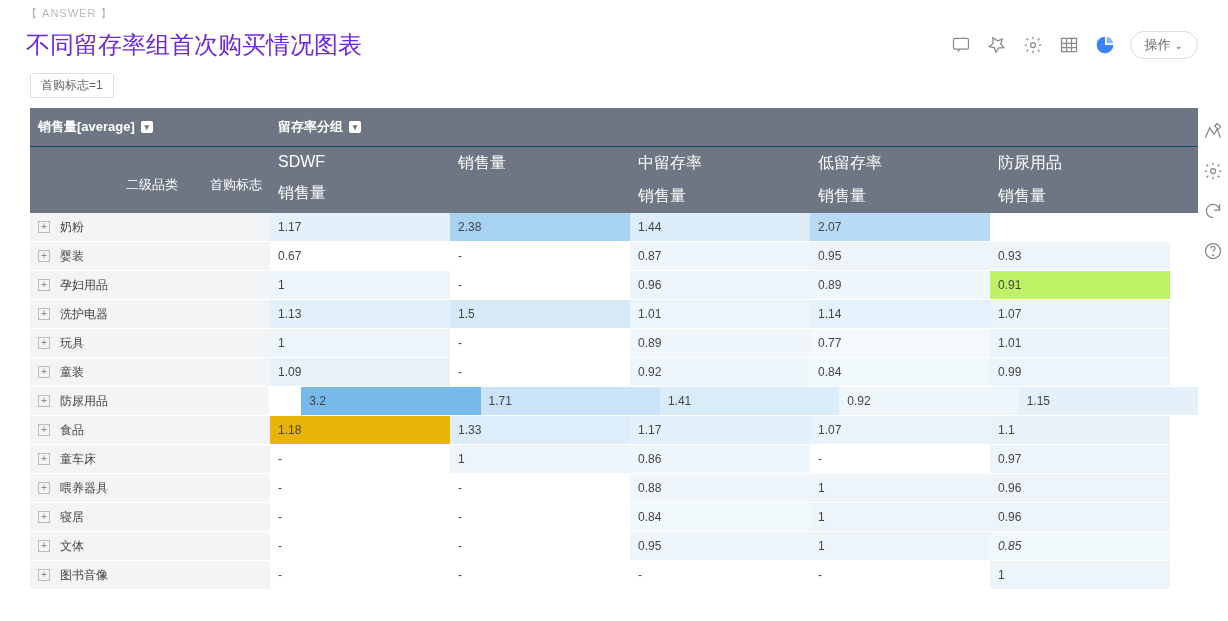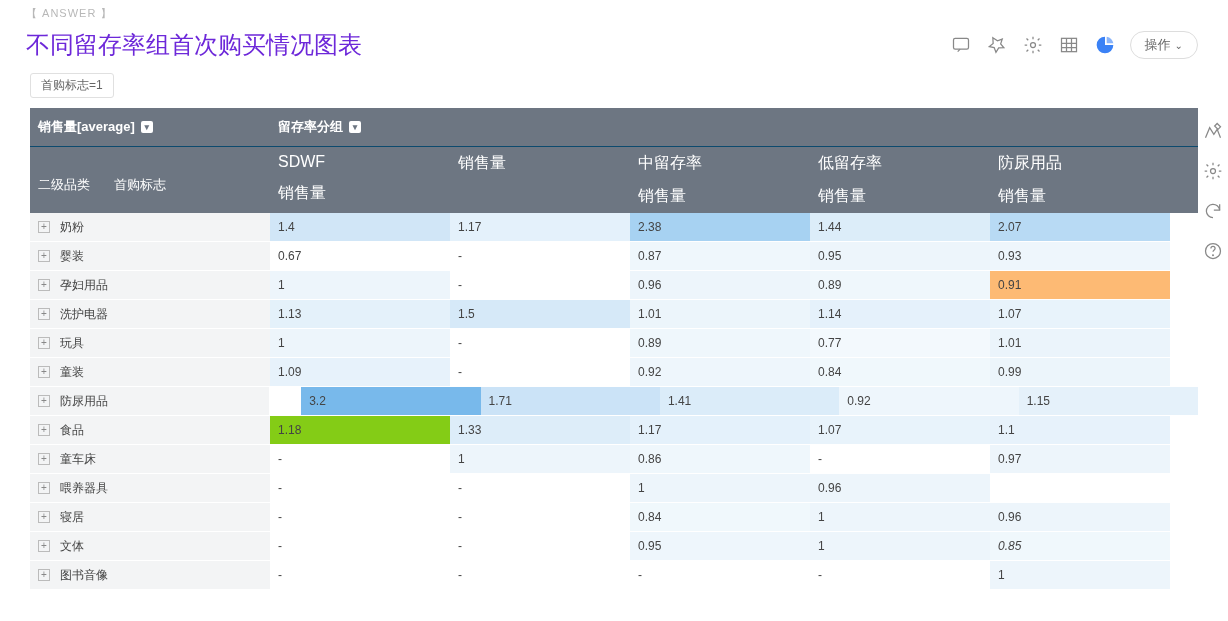--- a/index.html
+++ b/index.html
@@ -12,21 +12,21 @@
 .tool-icon.active { color: #3b82f6; }
 .ops-btn { border: 1px solid #ddd; border-radius: 14px; padding: 4px 14px; font-size: 13px; color: #666; cursor: pointer; display: flex; align-items: center; gap: 4px; }
 .filter-chip { display: inline-flex; align-items: center; border: 1px solid #e0e0e0; border-radius: 3px; padding: 3px 10px; margin: 2px 0 10px 30px; font-size: 12px; color: #666; background: #fff; }
 .table-wrap { margin: 0 30px; position: relative; }
 .thead { background: #6d7682; color: #fff; font-size: 13px; }
 .hrow1 { display: flex; border-bottom: 1px solid #0c4a6e; font-weight: bold; }
 .hrow1 .metric-cell { width: 240px; padding: 10px 8px; display: flex; align-items: center; gap: 6px; }
 .hrow1 .group-cell { flex: 1; padding: 10px 8px; display: flex; align-items: center; gap: 6px; }
 .drop { width: 12px; height: 12px; background: #fff; color: #6d7682; border-radius: 2px; display: inline-flex; align-items: center; justify-content: center; font-size: 9px; line-height: 1; }
 .hrow2 { display: flex; }
-.hrow2 .dim-cell { width: 240px; padding: 18px 8px 8px 8px; display: flex; gap: 24px; align-items: center; }
+.hrow2 .dim-cell { width: 240px; padding: 18px 8px 8px 8px; display: flex; gap: 32px; align-items: center; justify-content: flex-end; }
 .col-group { width: 180px; }
 .col-group .ch { padding: 6px 8px; font-size: 16px; }
 .tbody { }
 .row { display: flex; height: 29px; align-items: stretch; }
 .row-label { width: 240px; display: flex; align-items: center; gap: 10px; padding-left: 8px; background: #f3f4f5; font-size: 12px; color: #444; border-bottom: 1px solid #fff; }
 .expand { width: 12px; height: 12px; border: 1px solid #bbb; display: inline-flex; align-items: center; justify-content: center; font-size: 10px; color: #888; line-height: 1; cursor: pointer; }
 .cell { width: 180px; padding: 0 8px; display: flex; align-items: center; font-size: 12px; color: #444; border-bottom: 1px solid #fff; }
 .side-rail { position: absolute; right: 4px; top: 120px; display: flex; flex-direction: column; gap: 18px; }
 .side-btn { width: 22px; height: 22px; display: flex; align-items: center; justify-content: center; cursor: pointer; color: #888; }
 svg { display: block; }
@@ -118,21 +118,20 @@
           </div>
         </div>
     </div>
   </div>
   <div class="tbody" id="tbody">
       <div class="row">
         <div class="row-label">
           <span class="expand">+</span>
           <span>奶粉</span>
         </div>
-        <div class="cell" style="background: rgb(209, 230, 247);">1.4</div>
         <div class="cell" style="background: rgb(228, 241, 251);">1.17</div>
         <div class="cell" style="background: rgb(167, 210, 242);">2.38</div>
         <div class="cell" style="background: rgb(220, 237, 249);">1.44</div>
         <div class="cell" style="background: rgb(184, 218, 244);">2.07</div>
       </div>
       <div class="row">
         <div class="row-label">
           <span class="expand">+</span>
           <span>婴装</span>
         </div>
@@ -144,21 +143,21 @@
       </div>
       <div class="row">
         <div class="row-label">
           <span class="expand">+</span>
           <span>孕妇用品</span>
         </div>
         <div class="cell" style="background: rgb(237, 245, 251);">1</div>
         <div class="cell" style="background: rgb(255, 255, 255);">-</div>
         <div class="cell" style="background: rgb(237, 245, 251);">0.96</div>
         <div class="cell" style="background: rgb(239, 247, 252);">0.89</div>
-        <div class="cell" style="background: #fdba74;">0.91</div>
+        <div class="cell" style="background: #bef264;">0.91</div>
       </div>
       <div class="row">
         <div class="row-label">
           <span class="expand">+</span>
           <span>洗护电器</span>
         </div>
         <div class="cell" style="background: rgb(228, 241, 250);">1.13</div>
         <div class="cell" style="background: rgb(214, 233, 248);">1.5</div>
         <div class="cell" style="background: rgb(236, 245, 251);">1.01</div>
         <div class="cell" style="background: rgb(229, 241, 251);">1.14</div>
@@ -195,21 +194,21 @@
         <div class="cell" style="background: rgb(203, 227, 247);">1.71</div>
         <div class="cell" style="background: rgb(219, 236, 249);">1.41</div>
         <div class="cell" style="background: rgb(238, 246, 252);">0.92</div>
         <div class="cell" style="background: rgb(229, 241, 250);">1.15</div>
       </div>
       <div class="row">
         <div class="row-label">
           <span class="expand">+</span>
           <span>食品</span>
         </div>
-        <div class="cell" style="background: #84cc16;">1.18</div>
+        <div class="cell" style="background: #eab308;">1.18</div>
         <div class="cell" style="background: rgb(221, 237, 249);">1.33</div>
         <div class="cell" style="background: rgb(228, 241, 251);">1.17</div>
         <div class="cell" style="background: rgb(232, 243, 251);">1.07</div>
         <div class="cell" style="background: rgb(231, 242, 251);">1.1</div>
       </div>
       <div class="row">
         <div class="row-label">
           <span class="expand">+</span>
           <span>童车床</span>
         </div>
@@ -219,20 +218,21 @@
         <div class="cell" style="background: rgb(255, 255, 255);">-</div>
         <div class="cell" style="background: rgb(237, 245, 251);">0.97</div>
       </div>
       <div class="row">
         <div class="row-label">
           <span class="expand">+</span>
           <span>喂养器具</span>
         </div>
         <div class="cell" style="background: rgb(255, 255, 255);">-</div>
         <div class="cell" style="background: rgb(255, 255, 255);">-</div>
+        <div class="cell" style="background: rgb(239, 247, 252);">0.88</div>
         <div class="cell" style="background: rgb(237, 245, 251);">1</div>
         <div class="cell" style="background: rgb(237, 245, 251);">0.96</div>
       </div>
       <div class="row">
         <div class="row-label">
           <span class="expand">+</span>
           <span>寝居</span>
         </div>
         <div class="cell" style="background: rgb(255, 255, 255);">-</div>
         <div class="cell" style="background: rgb(255, 255, 255);">-</div>

